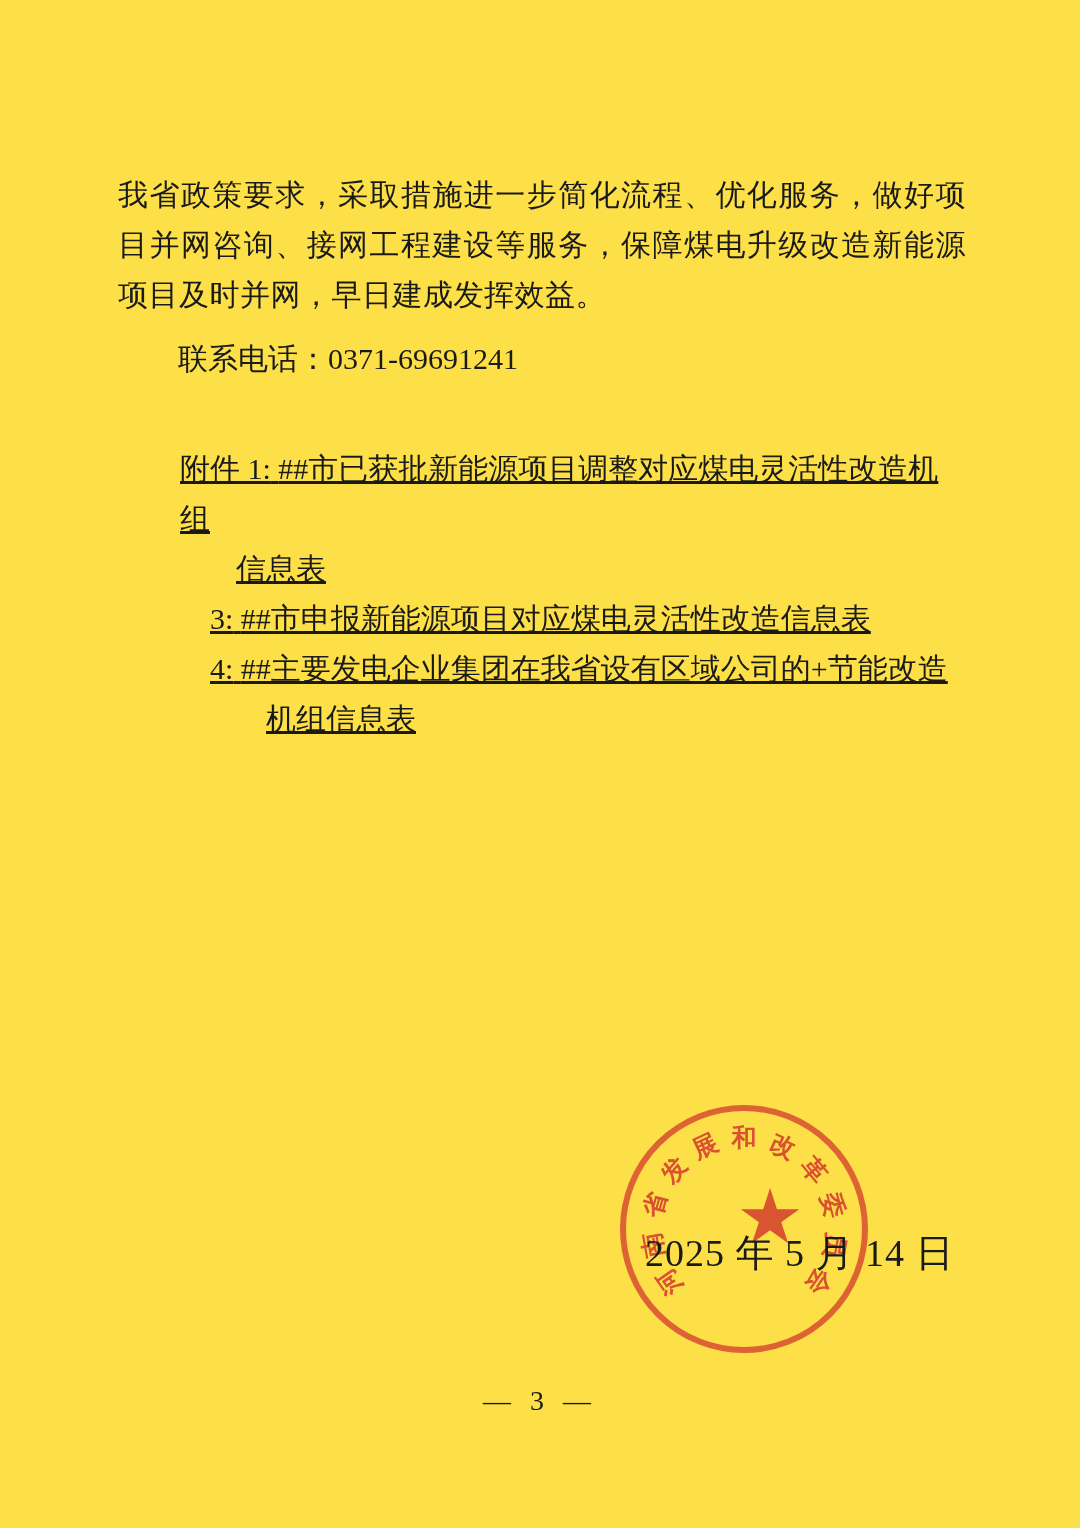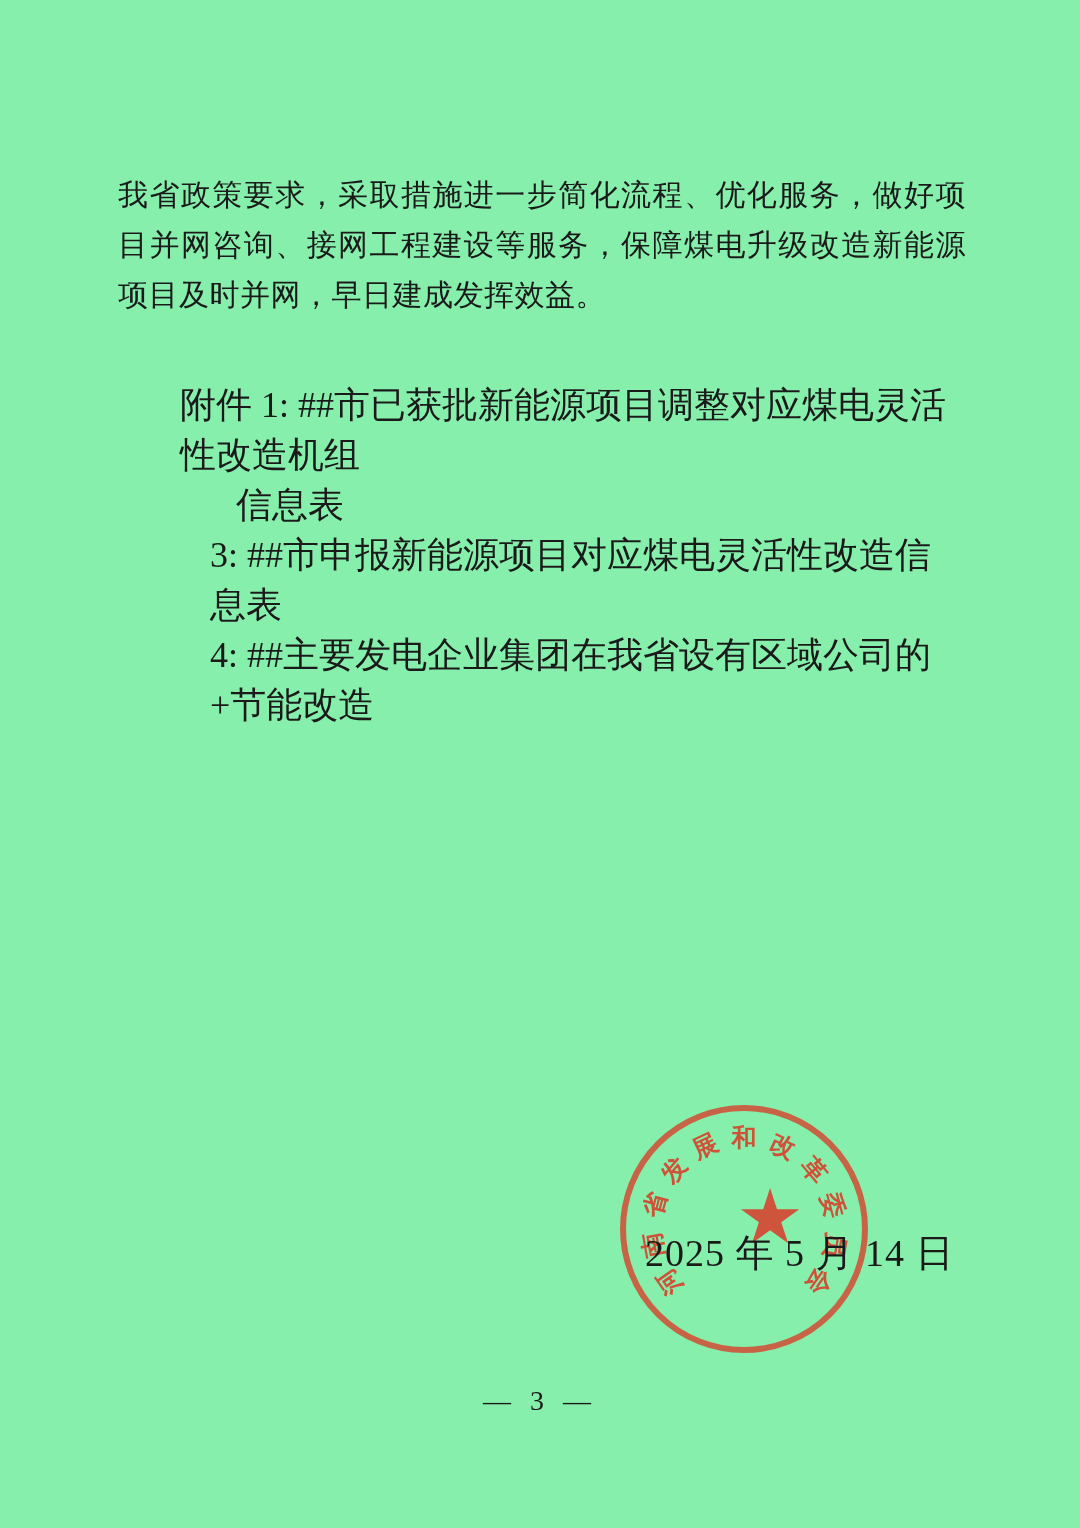--- a/index.html
+++ b/index.html
@@ -14,21 +14,21 @@
     color: #1b1b1b;
     position: relative;
     overflow: hidden;
   }
   .page {
     position: absolute;
     left: 0;
     top: 0;
     width: 1080px;
     height: 1528px;
-    background: #86efac;
+    background: #fde047;
   }
   .content {
     position: absolute;
     left: 118px;
     top: 170px;
     width: 848px;
   }
   .para {
     font-size: 30px;
     line-height: 50px;
@@ -48,25 +48,26 @@
     font-size: 30px;
     line-height: 50px;
     text-indent: 60px;
     color: #1a1a1a;
     white-space: pre;
   }
   .attach-block {
     margin-top: 60px;
   }
   .attach-line {
-    font-size: 36px;
+    font-size: 30px;
     line-height: 50px;
     color: #1a1a1a;
     padding-left: 62px;
     text-indent: -0px;
+    text-decoration: underline;
   }
   .attach-line.first {
     padding-left: 62px;
     text-indent: 0;
   }
   .attach-line .cont {
     display: block;
     padding-left: 56px;
   }
   .attach-line.num {
@@ -142,39 +143,41 @@
 <body>
 
 <div class="page">
 
   <div class="content">
 
     <p class="para">我省政策要求，采取措施进一步简化流程、优化服务，做好项目并网咨询、接网工程建设等服务，保障煤电升级改造新能源项目及时并网，早日建成发挥效益。</p>
 
 
     <div class="contact-block">
+      <div class="contact-line"><span>联系电话：</span><span>0371-69691241</span></div>
     </div>
 
     <div class="attach-block">
 
       <div class="attach-line first">
         <span>附件 1:</span>
         <span>##市已获批新能源项目调整对应煤电灵活性改造机组</span>
         <span class="cont">信息表</span>
       </div>
 
 
       <div class="attach-line num">
         <span>3:</span>
         <span>##市申报新能源项目对应煤电灵活性改造信息表</span>
       </div>
 
       <div class="attach-line num">
         <span>4:</span>
         <span>##主要发电企业集团在我省设有区域公司的+节能改造</span>
+        <span class="cont">机组信息表</span>
       </div>
 
     </div>
   </div>
 
   <div class="stamp-area">
     <div class="stamp"></div>
     <div class="stamp-text" id="seal-text">
         <span style="left: 48.638px; top: 176.769px; transform: translate(-50%, -50%) rotate(-125deg); transform-origin: 50% 50%;">河</span>
         <span style="left: 33.3977px; top: 139.976px; transform: translate(-50%, -50%) rotate(-100deg); transform-origin: 50% 50%;">南</span>

